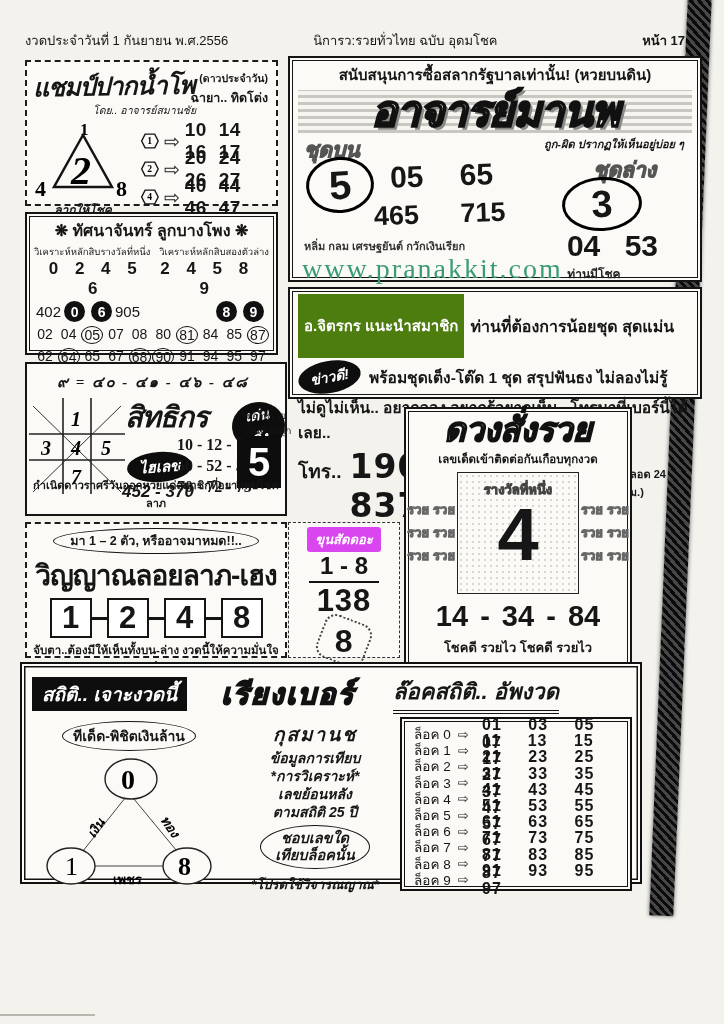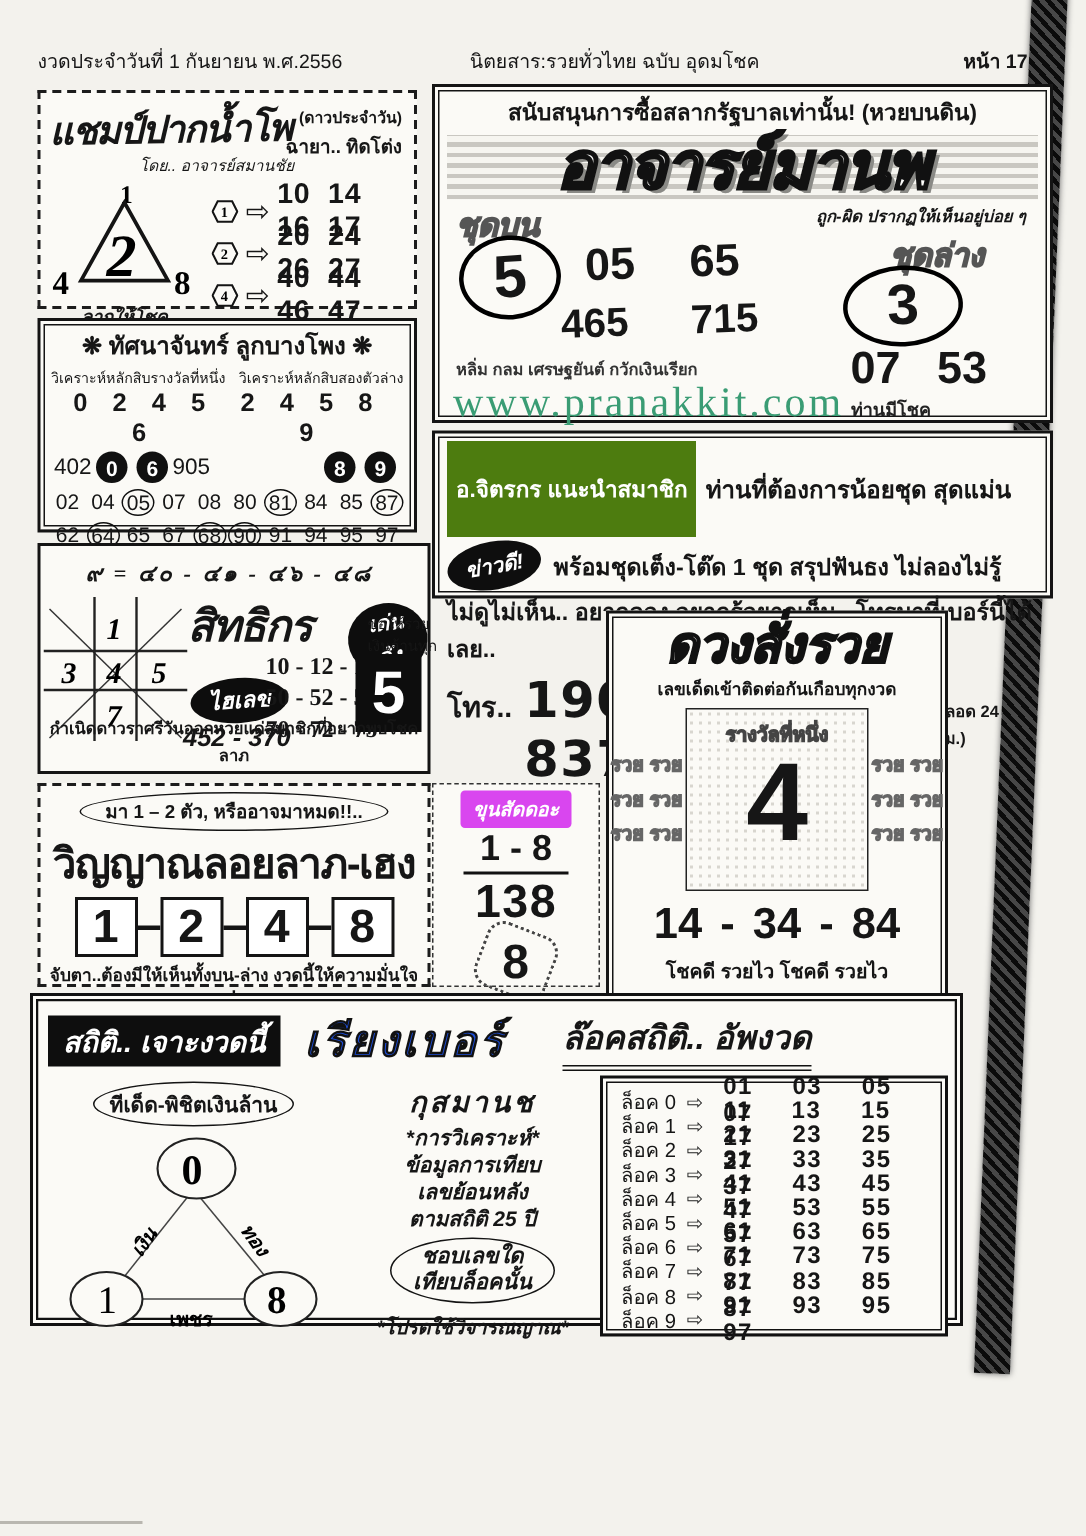--- a/index.html
+++ b/index.html
@@ -137,21 +137,21 @@
   .kh-triple { font-size:31px; font-weight:900; letter-spacing:1px; line-height:1.0; margin-top:2px; }
   .kh-oct { width:50px; height:46px; border:2px dotted #444; border-radius:12px; transform:rotate(21deg);
             margin:2px auto 0; display:flex; align-items:center; justify-content:center; }
   .kh-oct span { transform:rotate(-21deg); font-size:32px; font-weight:900; }
 
   
   .bot { left:20px; top:662px; width:622px; height:222px; border:2.5px solid #111;
          box-shadow:inset 0 0 0 2px #fbfaf6, inset 0 0 0 3.5px #111; }
   .bot-hdr { display:flex; align-items:center; padding:7px 10px 0; }
   .bot-stat { background:#0e0e0e; color:#fff; font-size:19px; font-weight:900; font-style:italic; padding:2px 10px; }
-  .bot-riang { font-size:29px; font-weight:400; font-style:italic; letter-spacing:2px; margin-left:16px;
+  .bot-riang { font-size:29px; font-weight:700; font-style:italic; letter-spacing:2px; margin-left:34px;
                color:#1d4ed8; -webkit-text-stroke:1.6px #111; }
   .bot-lock { font-size:22px; font-weight:900; font-style:italic; margin-left:38px; border-bottom:4px double #111;
               padding-bottom:1px; }
   .bot-body { position:relative; height:178px; }
   .tips { position:absolute; left:12px; top:4px; width:190px; text-align:center; }
   .tips-bubble { display:inline-block; border:1.6px solid #141414; border-radius:50%; padding:3px 10px;
                  font-size:14px; font-weight:900; }
   .keycol { position:absolute; left:208px; top:2px; width:170px; text-align:center; }
   .key-title { font-size:19px; font-weight:900; font-style:italic; letter-spacing:2px; }
   .key-line { font-size:14px; font-weight:bold; font-style:italic; line-height:18px; }
@@ -169,21 +169,21 @@
 </style>
 </head>
 <body>
 
 <div class="page">
   <div class="binding"></div>
   <div class="page-bottom-edge"></div>
 
   <div class="hdr">
     <span>งวดประจำวันที่ 1 กันยายน พ.ศ.2556</span>
-    <span class="c">นิตยสาร:รวยทั่วไทย ฉบับ อุดมโชค</span>
+    <span class="c">นิการว:รวยทั่วไทย ฉบับ อุดมโชค</span>
     <span class="r">หน้า 17</span>
   </div>
 
   <div class="box b-dash champ">
     <span class="champ-title">แชมป์ปากน้ำโพ</span>
     <span class="champ-note">(ดาวประจำวัน)</span>
     <div class="champ-by">โดย.. อาจารย์สมานชัย</div>
     <span class="champ-alias">ฉายา.. ทิดโต่ง</span>
     <div class="champ-body">
       <div>
@@ -324,21 +324,21 @@
       <div class="man-title">อาจารย์มานพ</div>
     </div>
     <div class="man-mid">
       <span class="outline-gray man-settop">ชุดบน</span>
       <span class="man-note">ถูก-ผิด ปรากฏให้เห็นอยู่บ่อย ๆ</span>
       <span class="outline-gray man-setbot">ชุดล่าง</span>
       <div class="ell man-big5">5</div>
       <span class="man-toppair">05 65</span>
       <span class="man-trip">465 715</span>
       <div class="ell man-big3">3</div>
-      <span class="man-botpair">07 53</span>
+      <span class="man-botpair">04 53</span>
       <span class="man-small">หลิ่ม กลม เศรษฐยันต์ กวักเงินเรียก</span>
     </div>
     <div class="man-web">
       <span class="url" style="color:#3a9c74">www.pranakkit.com</span>
       <span class="sfx">ท่านมีโชค</span>
     </div>
   </div>
 
   <div class="box b-dbl jit">
     <div class="jit-r1">
@@ -417,22 +417,22 @@
           <text x="82" y="38" font-size="28" font-weight="bold" font-family="Liberation Sans">0</text>
           <text x="26" y="124" font-size="26" font-family="Liberation Sans">1</text>
           <text x="139" y="124" font-size="26" font-weight="bold" font-family="Liberation Sans">8</text>
           <text x="50" y="82" font-size="13" font-weight="bold" font-style="italic" transform="rotate(-55 58 80)">เงิน</text>
           <text x="113" y="72" font-size="13" font-weight="bold" font-style="italic" transform="rotate(55 120 78)">ทอง</text>
           <text x="74" y="133" font-size="13" font-weight="bold">เพชร</text>
         </svg>
       </div>
       <div class="keycol">
         <div class="key-title">กุสมานช</div>
+        <div class="key-line">ข้อมูลการเทียบ</div>
         <div class="key-line">*การวิเคราะห์*</div>
-        <div class="key-line">ข้อมูลการเทียบ</div>
         <div class="key-line">เลขย้อนหลัง</div>
         <div class="key-line">ตามสถิติ 25 ปี</div>
         <div class="key-bubble">
           <div>ชอบเลขใด</div>
           <div>เทียบล็อคนั้น</div>
         </div>
         <div class="key-foot">*โปรดใช้วิจารณญาณ*</div>
       </div>
       <div class="locktbl">
         <div class="lock-row">

